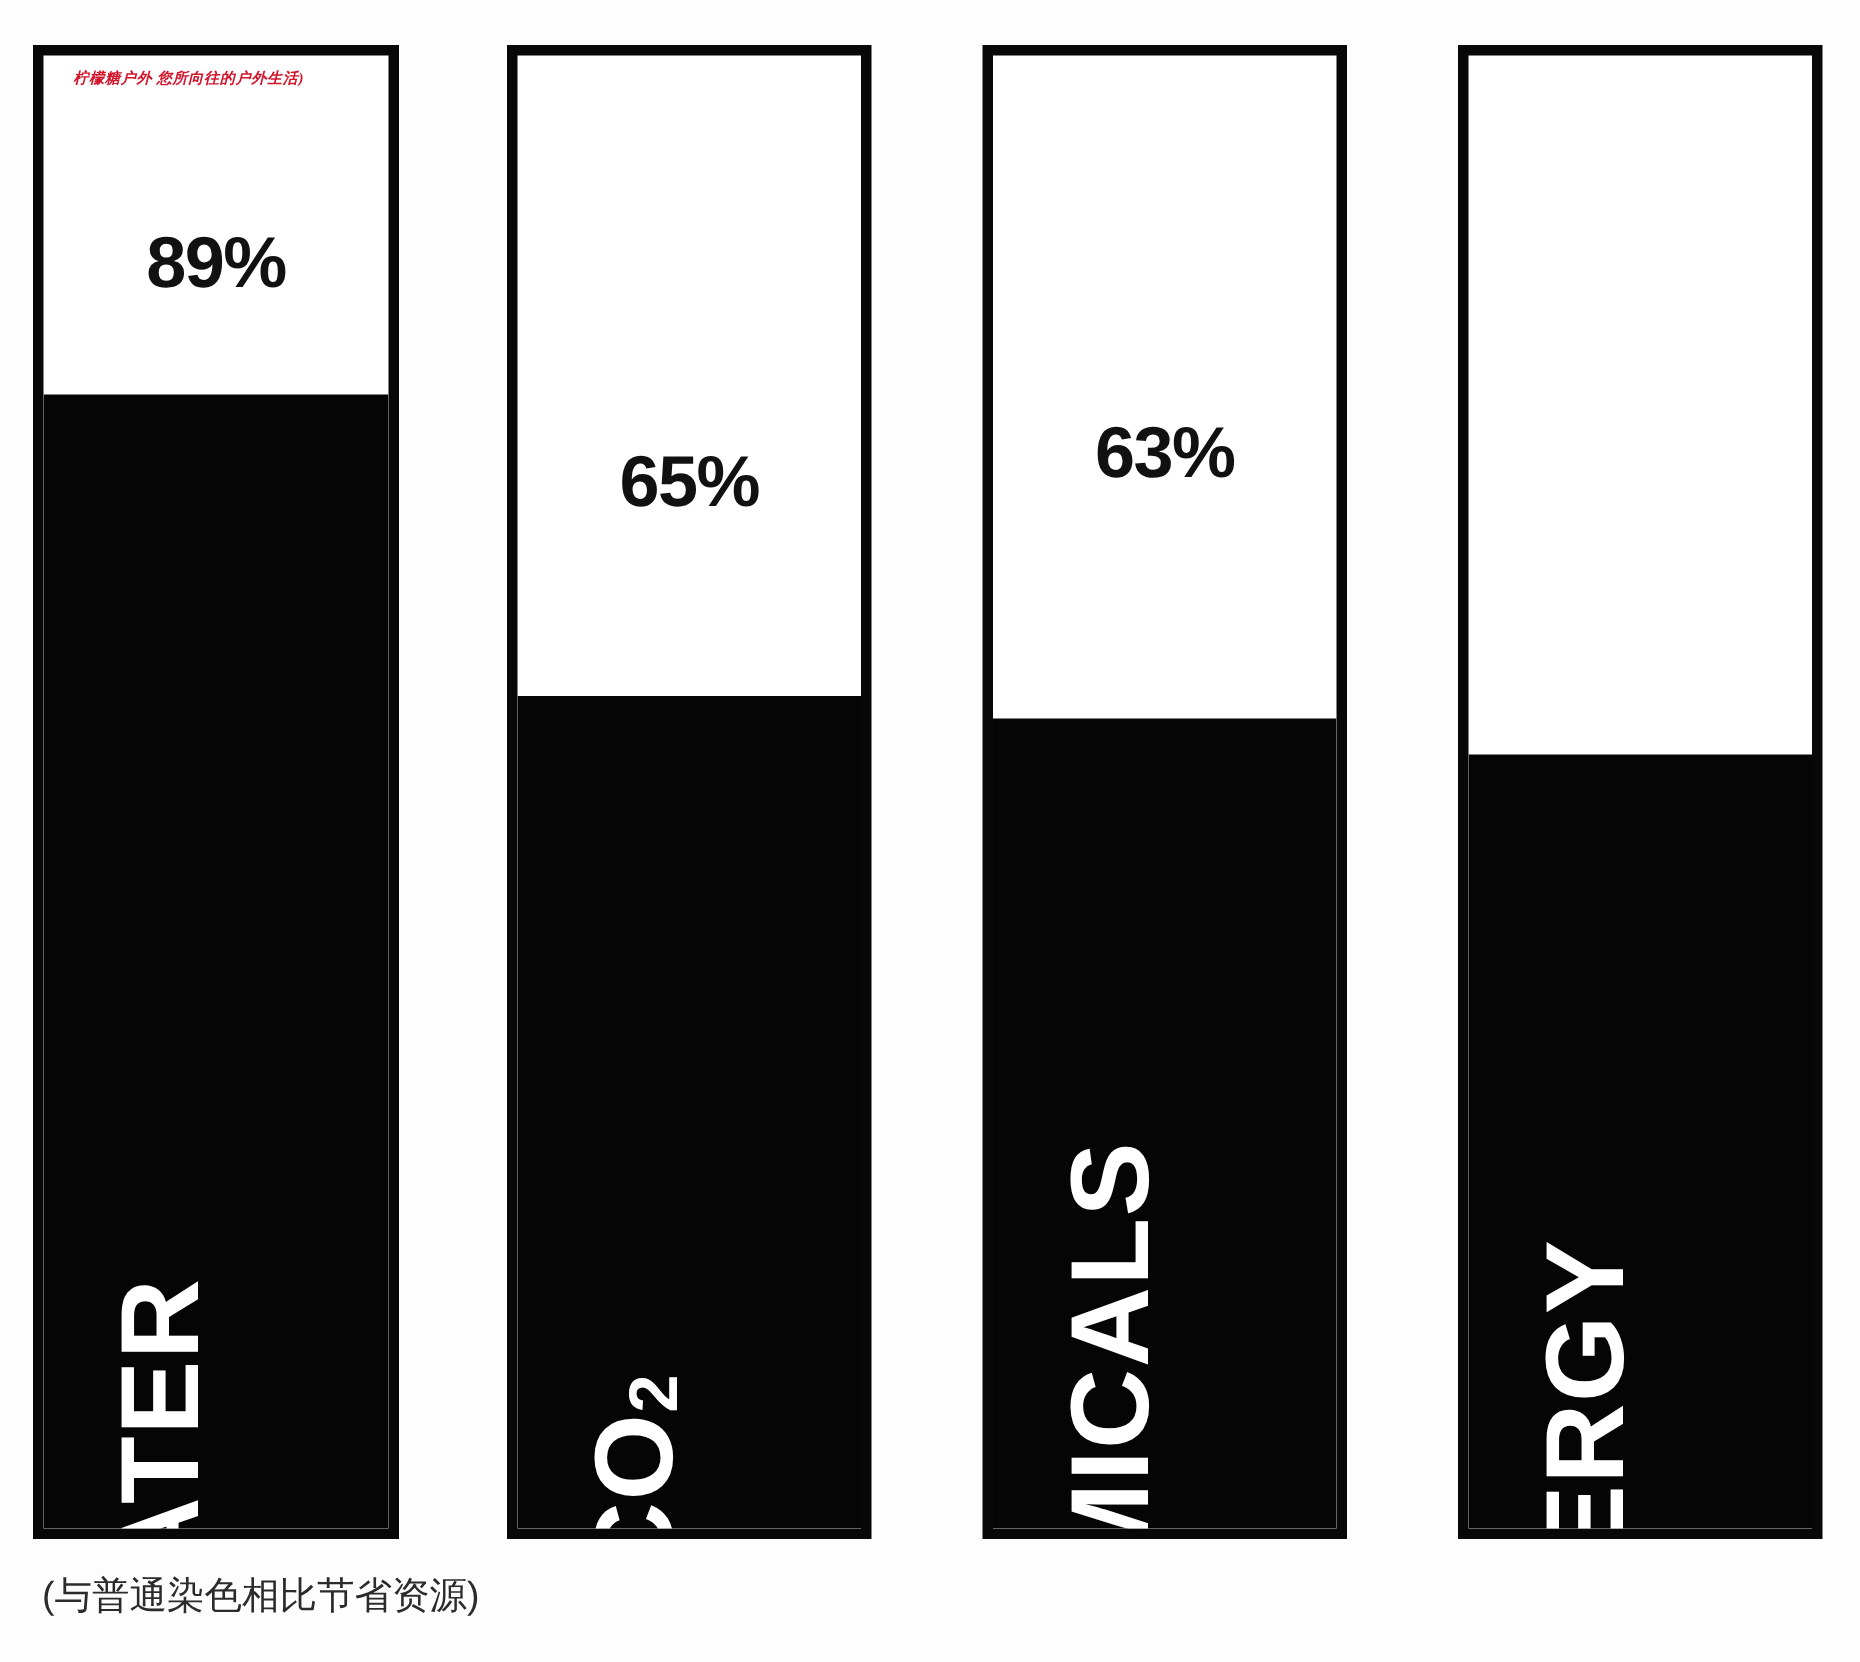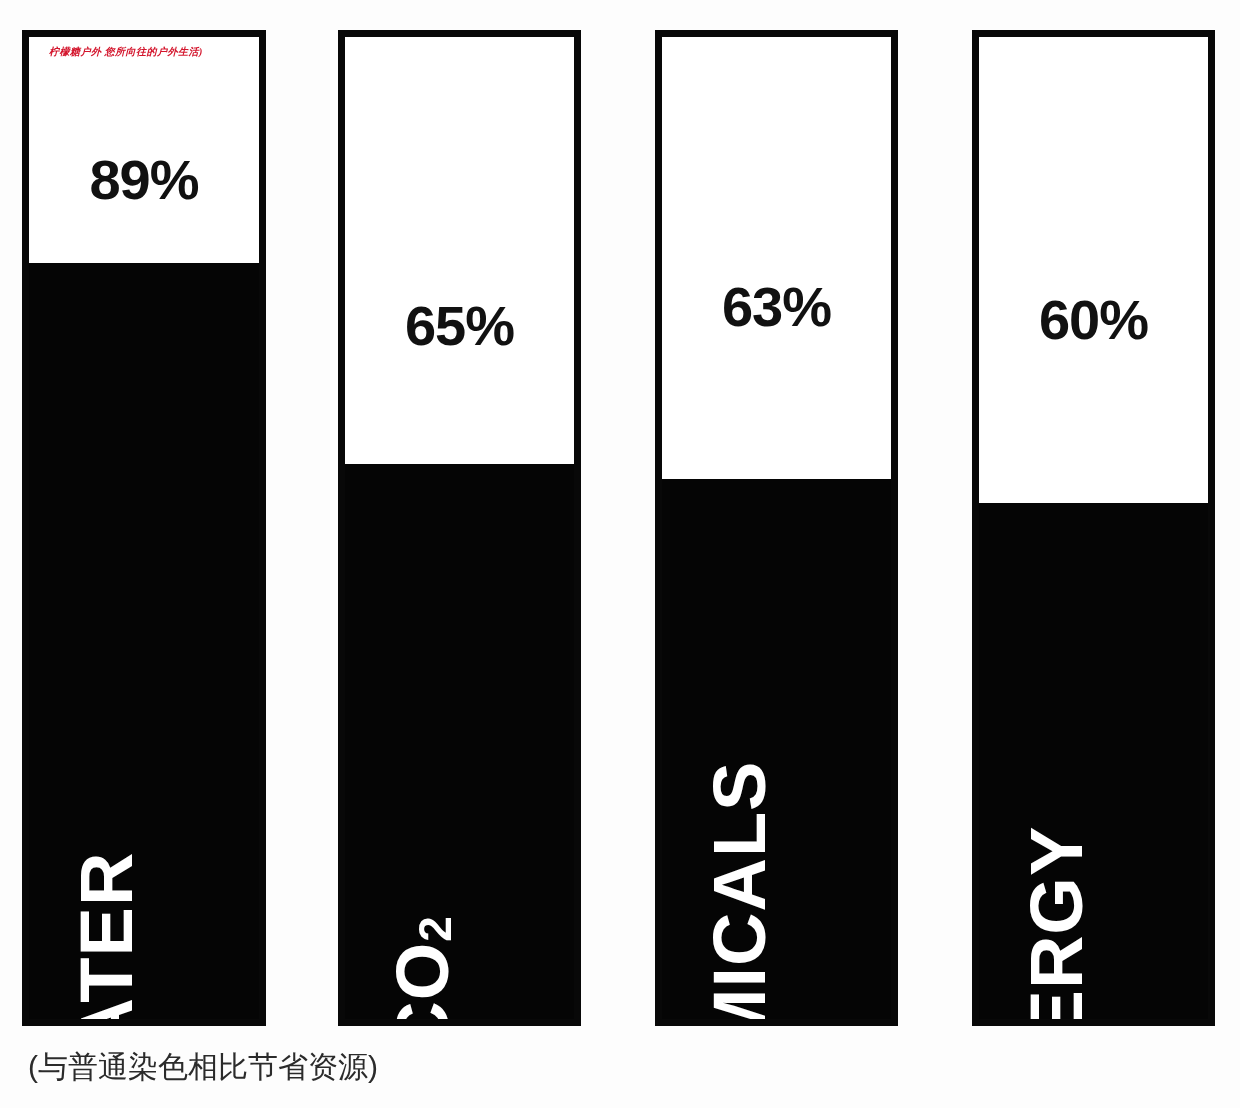--- a/index.html
+++ b/index.html
@@ -41,21 +41,21 @@
 
   
   .bar-pct {
     position: absolute;
     left: 0;
     right: 0;
     text-align: center;
     color: #111111;
     font-family: "Liberation Sans", sans-serif;
     font-weight: bold;
-    font-size: 56px;
+    font-size: 48px;
     letter-spacing: -1px;
     line-height: 1;
     white-space: nowrap;
     user-select: none;
   }
 
   
   .bar-label {
     position: absolute;
     left: 50%;
@@ -101,21 +101,21 @@
     user-select: none;
   }
 
   
   #caption {
     position: absolute;
     left: 28px;
     top: 1049px;
     color: #2b2b2b;
     font-family: "Liberation Sans", sans-serif;
-    font-size: 30px;
+    font-size: 25px;
     line-height: 1.2;
     white-space: nowrap;
     user-select: none;
   }
 </style>
 </head>
 <body>
 
 <div id="stage">
 
@@ -133,19 +133,18 @@
   </div>
 
   <div class="bar" id="bar-chemicals">
     <div class="bar-fill" style="height: 55%;"></div>
     <div class="bar-pct" style="top: 242px;">63%</div>
     <div class="bar-label"><span>CHEMICALS</span></div>
   </div>
 
   <div class="bar" id="bar-energy">
     <div class="bar-fill" style="height: 52.5%;"></div>
-    <div class="bar-pct" style="top: 255px;">60%</div>
     <div class="bar-label"><span>ENERGY</span></div>
   </div>
 
   <div id="caption">(与普通染色相比节省资源)</div>
 
 </div>
 
 </body></html>

